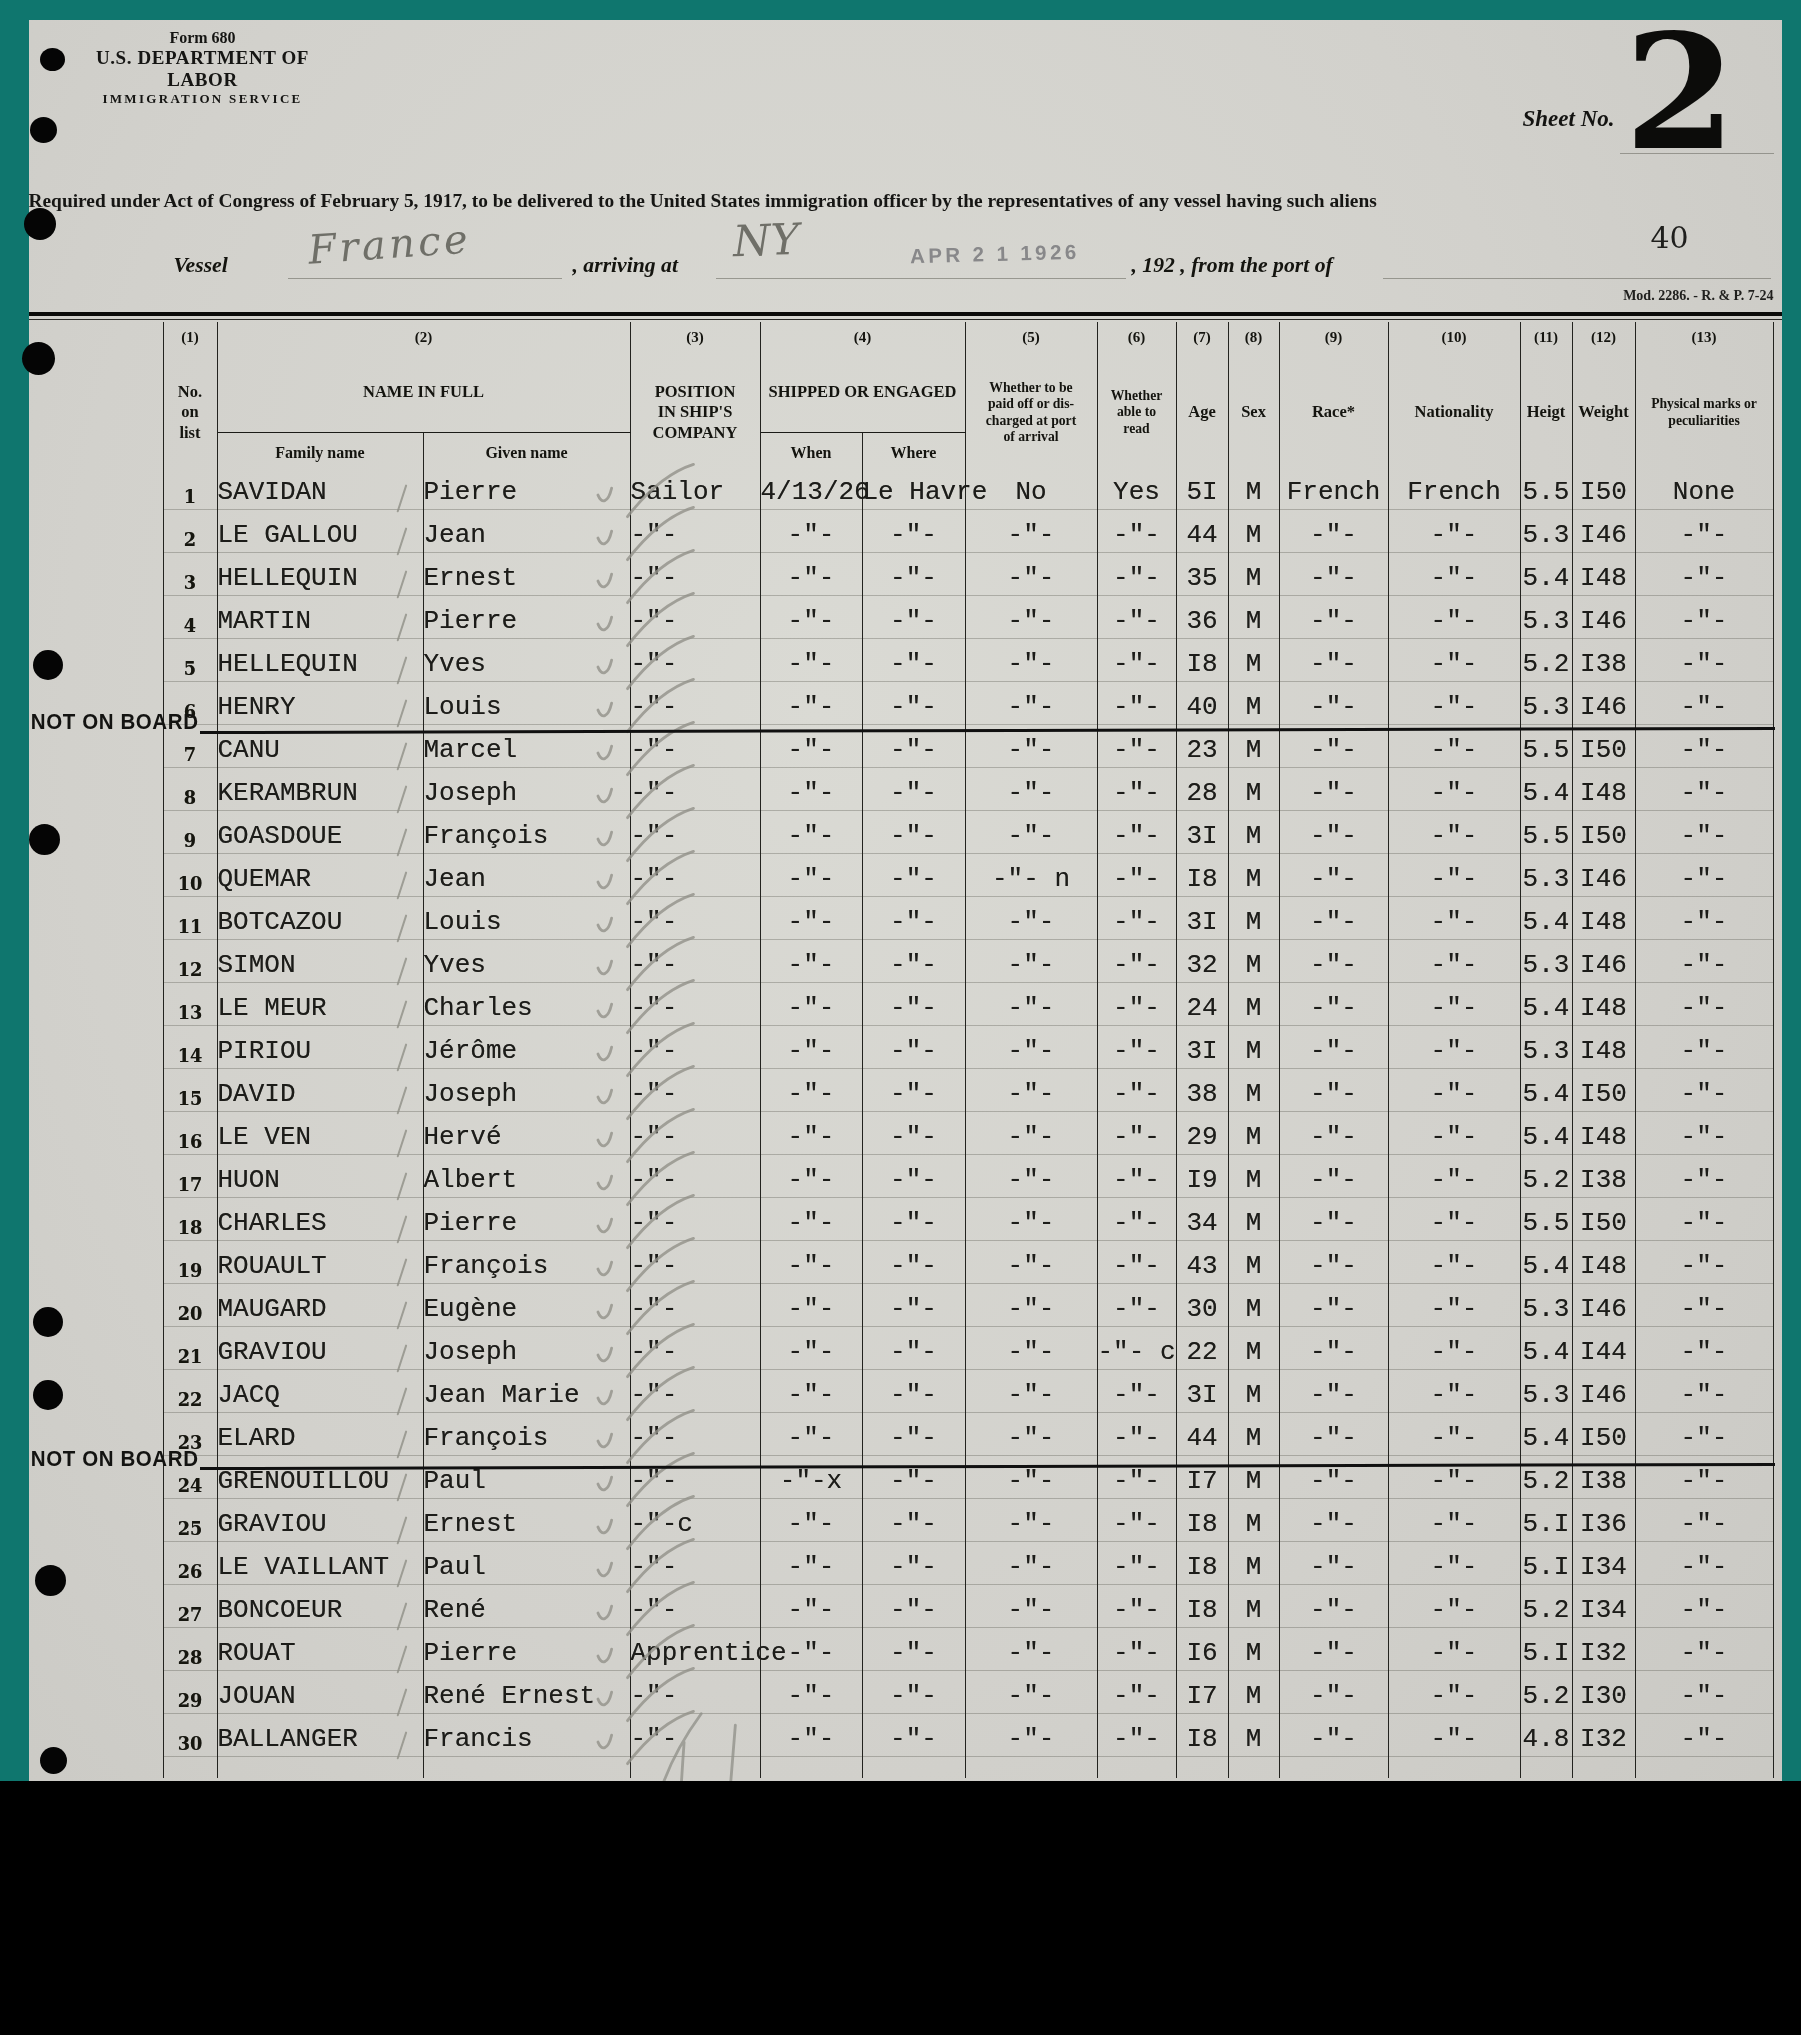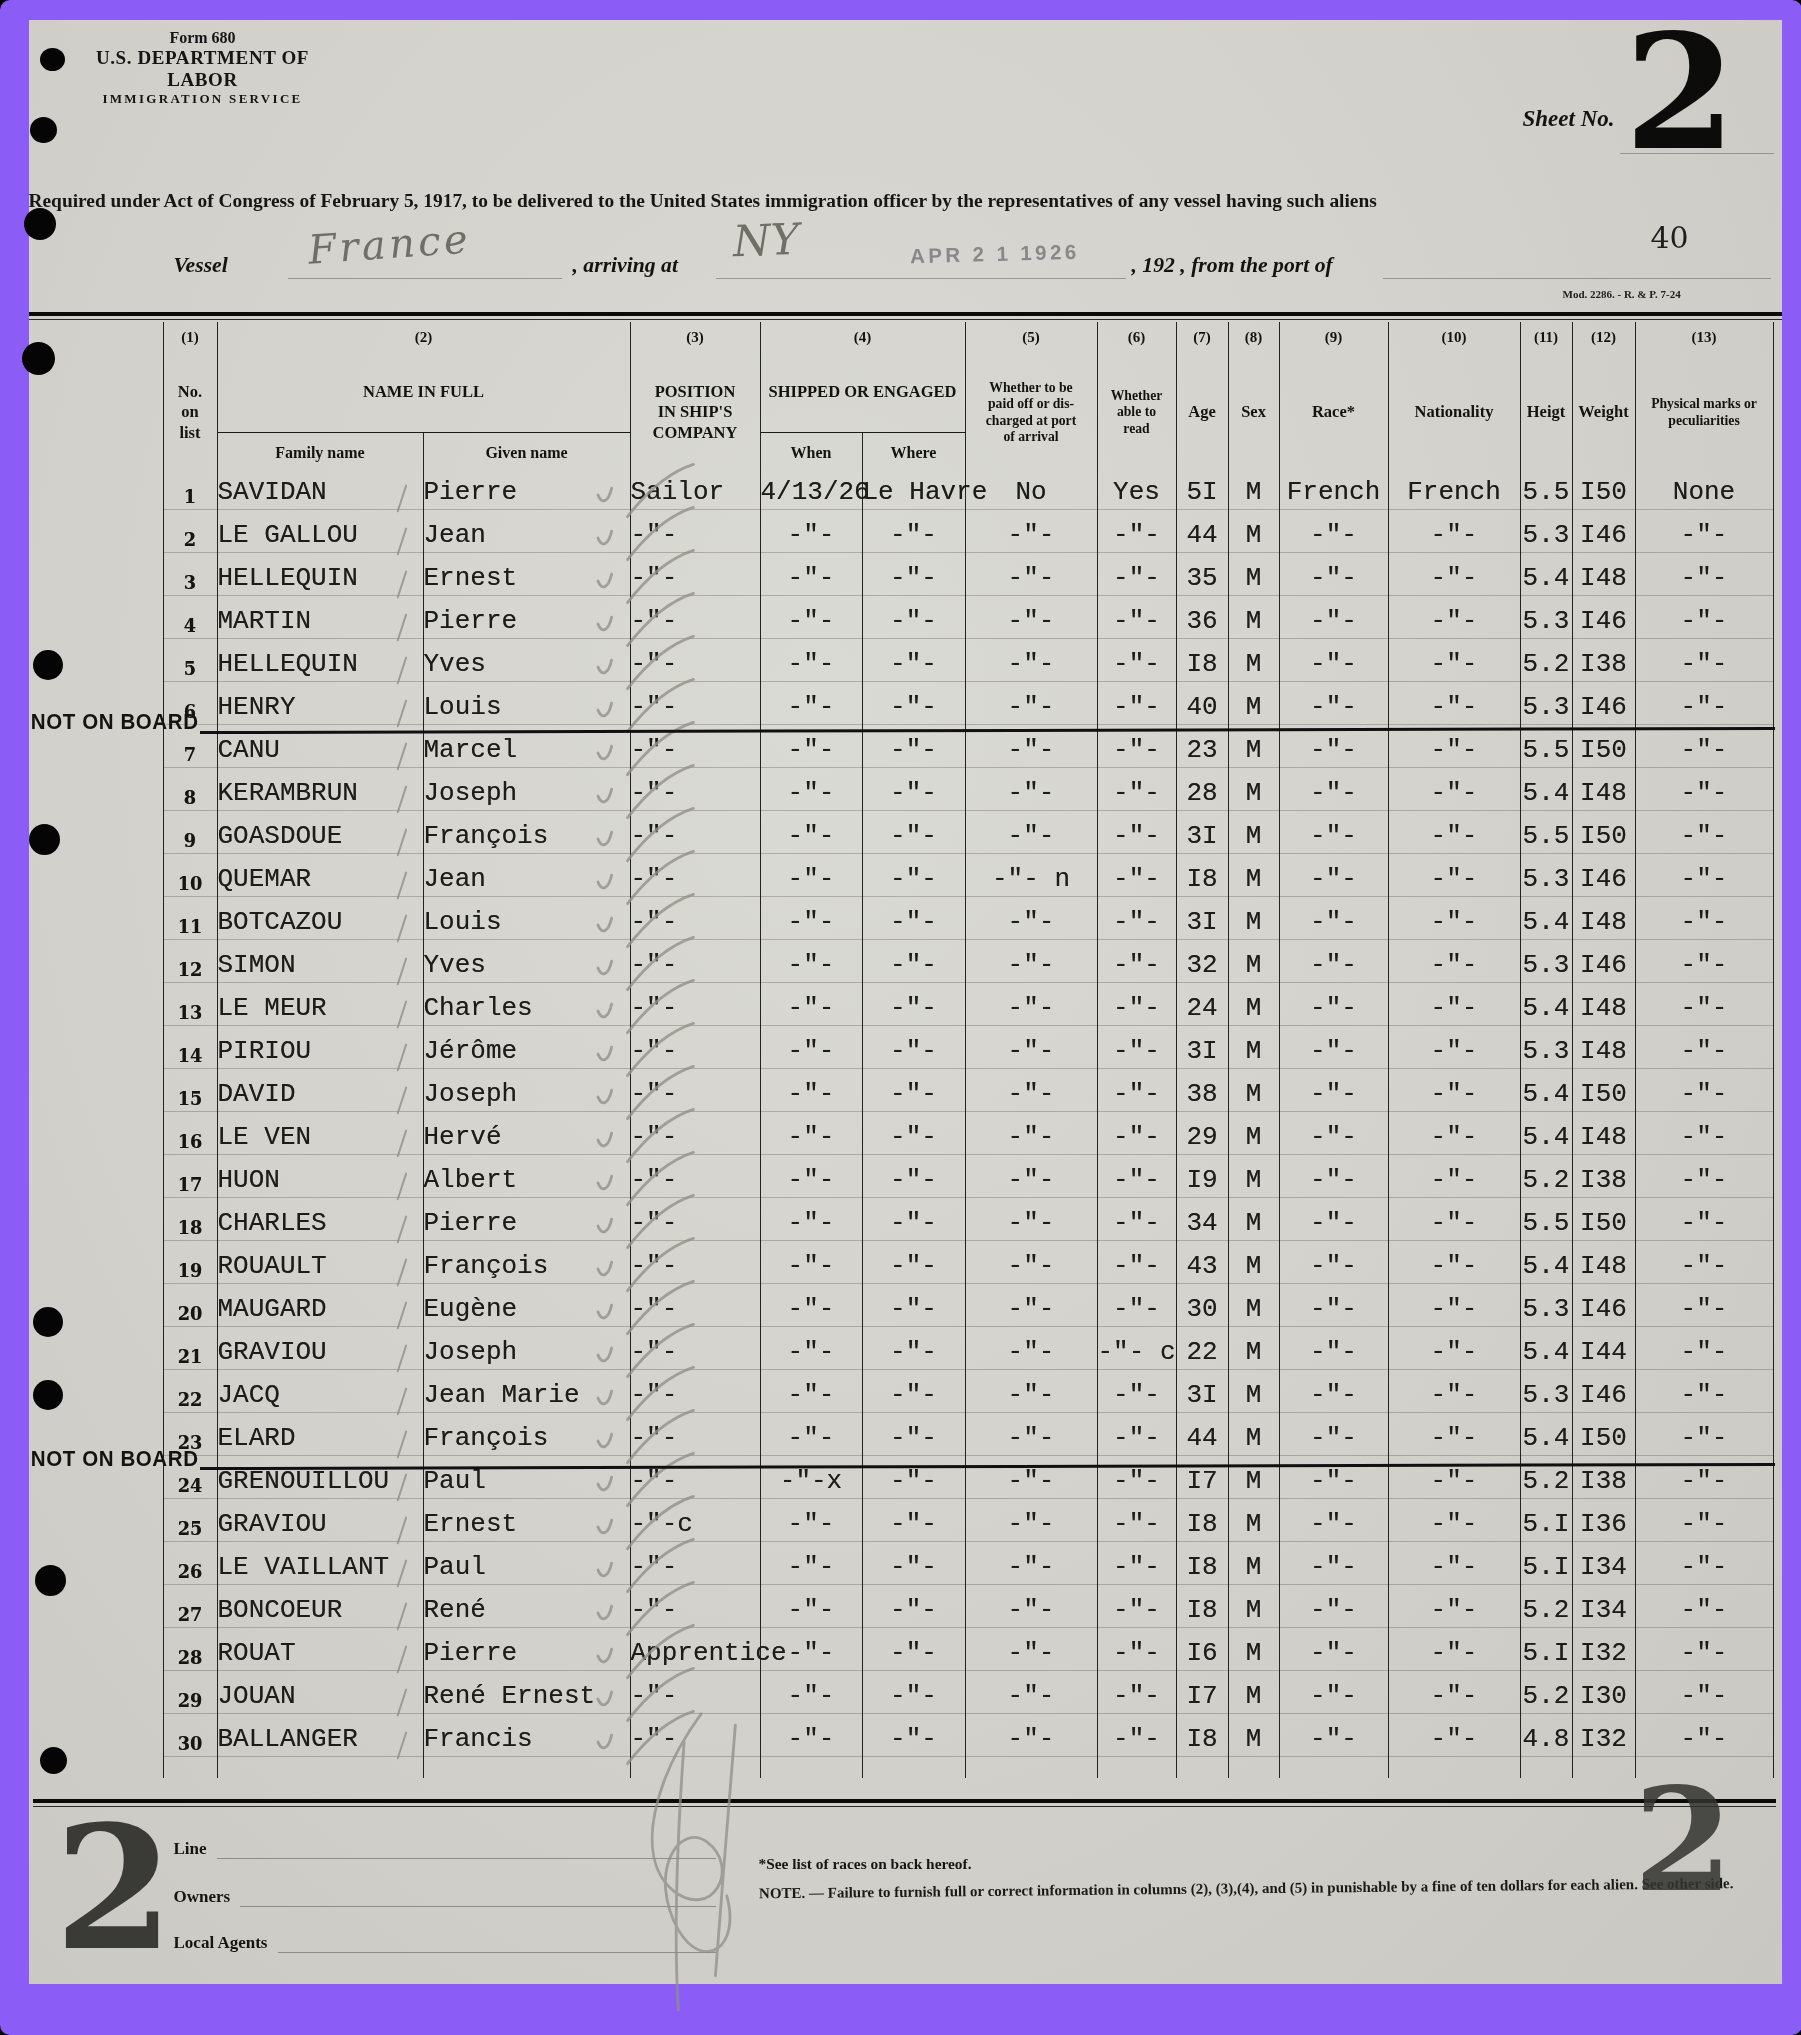--- a/index.html
+++ b/index.html
@@ -1,17 +1,17 @@
 <!DOCTYPE html>
 <html style="font-size:9px"><head>
 <meta charset="utf-8">
 <style>
   html,body{margin:0;padding:0;background:#000;}
-  .page{position:relative;width:1802px;height:2035px;background:#8b5cf6;overflow:hidden;
-        font-family:"Liberation Serif",serif;border-radius:10px;}
+  .page{position:relative;width:1802px;height:1781px;background:#0f766e;overflow:hidden;
+        font-family:"Liberation Serif",serif;}
   .paper{position:absolute;left:28.5px;top:20px;width:1753px;height:1964px;
          background:radial-gradient(ellipse at 45% 35%, #dadad4 0%, #d2d1cc 55%, #c8c7c2 100%);}
 
   
   .form-id{position:absolute;left:40px;top:8.6px;width:268px;text-align:center;color:#151513;}
   .form-no{font-size:16px;font-weight:bold;}
   .dept{font-size:19px;font-weight:bold;letter-spacing:0.6px;}
   .service{font-size:13px;font-weight:bold;letter-spacing:2.3px;}
   .sheet-label{position:absolute;left:1494px;top:86px;font-size:23px;font-style:italic;font-weight:bold;color:#131311;}
   .sheet-big{position:absolute;left:1596px;top:0px;font-size:160px;line-height:.9;font-weight:bold;
@@ -25,21 +25,21 @@
 
   .vessel-label{position:absolute;left:145px;top:233px;font-size:21.7px;font-weight:bold;font-style:italic;color:#14140f;}
   .hand{font-family:"DejaVu Serif",serif;font-style:italic;color:#6f6f68;}
   .vessel-value{position:absolute;left:279px;top:201px;font-size:40px;transform:rotate(-4deg);letter-spacing:3.4px;}
   .arriving-label{position:absolute;left:544px;top:233px;font-size:21.7px;font-weight:bold;font-style:italic;color:#14140f;}
   .arriving-value{position:absolute;left:704px;top:195px;font-size:43px;transform:rotate(-2deg);}
   .date-stamp{position:absolute;left:881px;top:222px;font-family:"Liberation Sans",sans-serif;
               font-size:20.5px;letter-spacing:3.4px;color:#7b7b7e;transform:rotate(-1.5deg);font-weight:bold;opacity:.85;}
   .port-label{position:absolute;left:1103px;top:233px;font-size:21.7px;font-weight:bold;font-style:italic;color:#14140f;}
   .page-number{position:absolute;left:1622px;top:200px;font-family:"DejaVu Serif",serif;font-size:30px;color:#1f1f1d;}
-  .mod-note{position:absolute;left:1534px;top:268px;width:211px;font-size:11px;font-weight:bold;color:#20201e;}
+  .mod-note{position:absolute;left:1534px;top:268px;width:211px;text-align:right;font-size:14px;font-weight:bold;color:#20201e;}
   .wline{position:absolute;height:1.1px;background:rgba(90,90,80,.5);top:258px;}
   .rule-heavy{position:absolute;left:0;width:1753px;height:4px;background:#0b0b09;}
   .rule-thin{position:absolute;left:0;width:1753px;height:1.1px;background:#2a2a26;}
 
   
   .tablewrap{position:absolute;left:134px;top:302px;}
   table.manifest{border-collapse:collapse;table-layout:fixed;width:1611px;}
   .manifest th,.manifest td{border-left:1.1px solid #23231f;border-right:1.1px solid #23231f;
       padding:0;margin:0;overflow:visible;}
   .manifest thead th{font-weight:bold;color:#14140f;vertical-align:middle;text-align:center;position:relative;}

